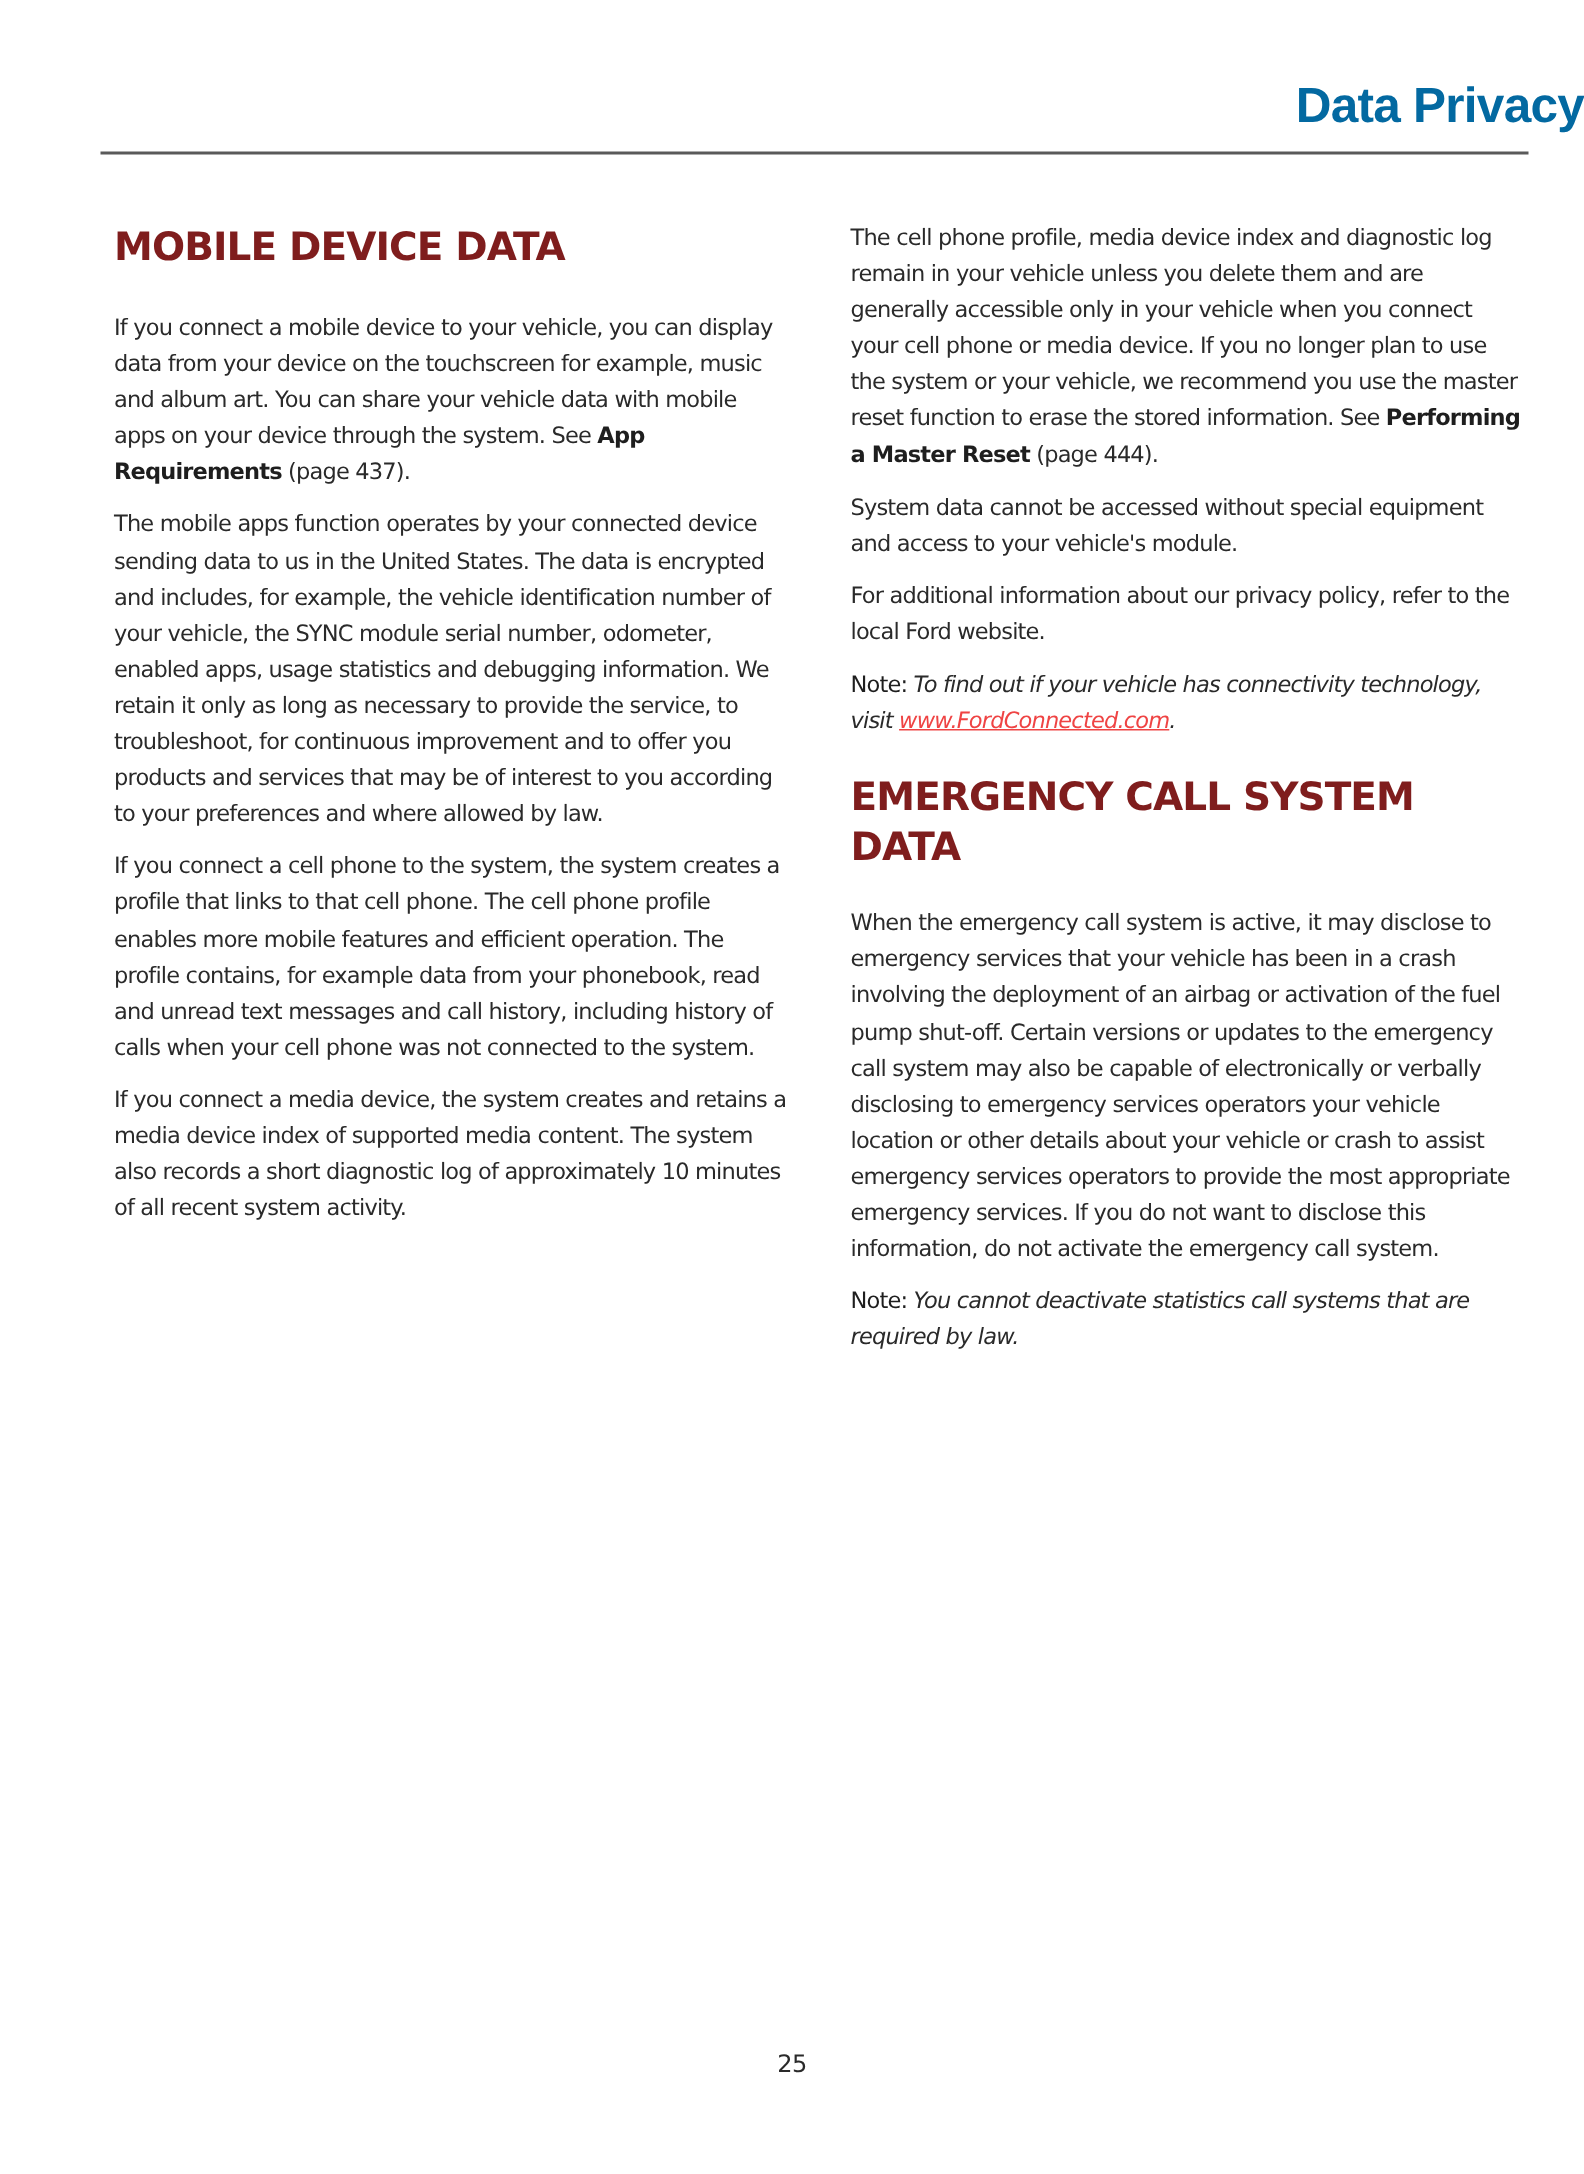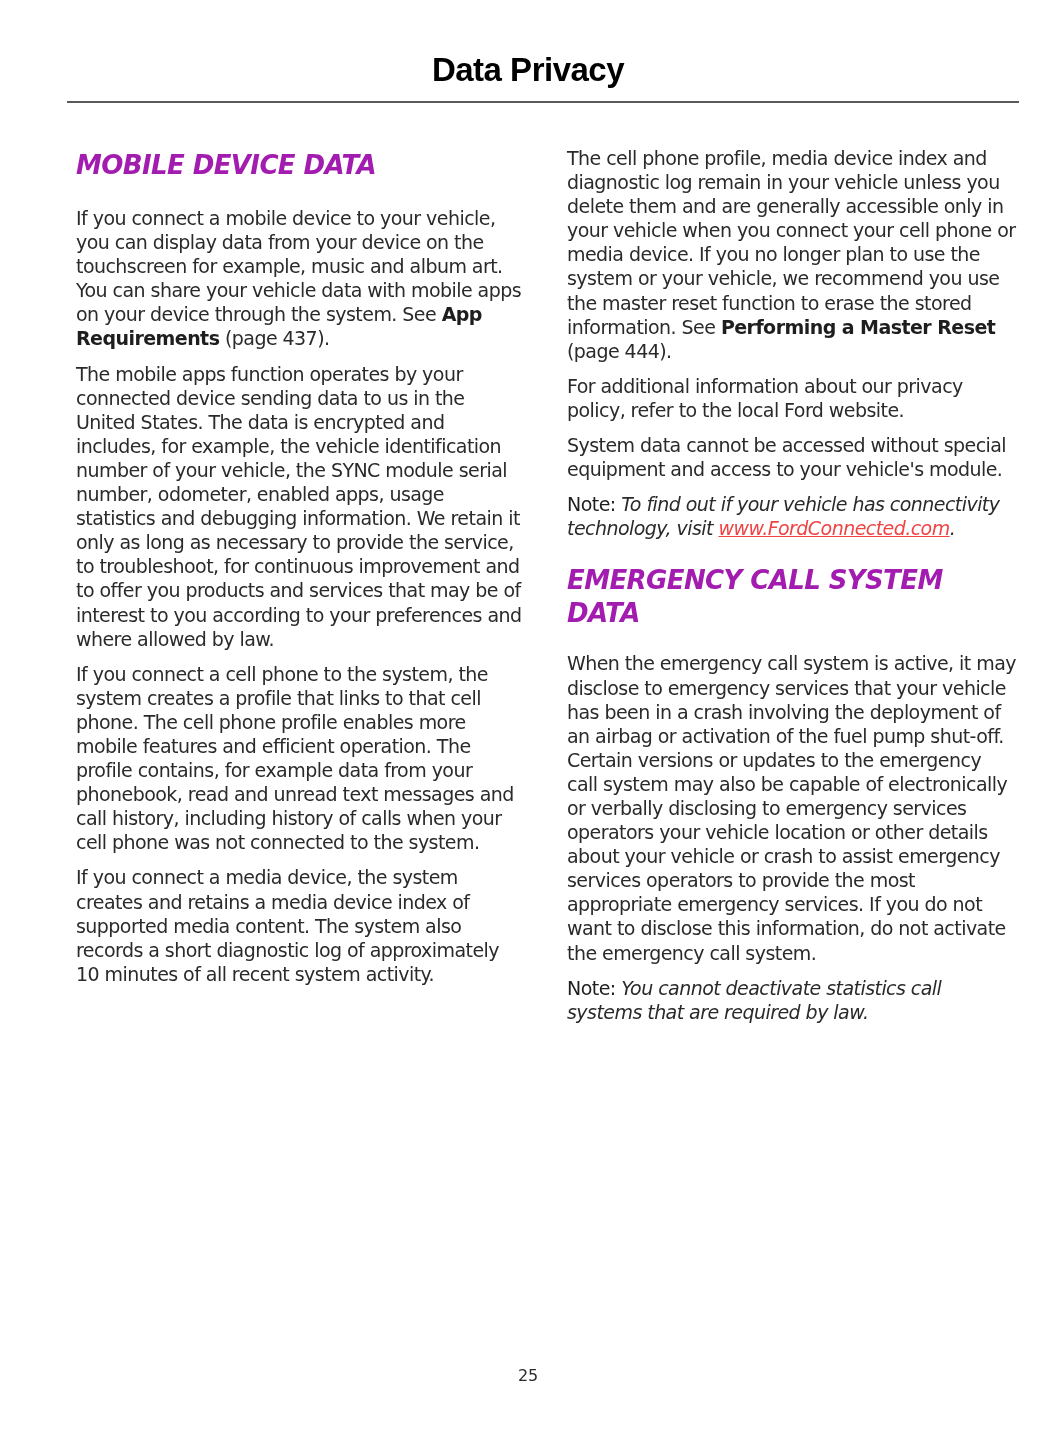--- a/index.html
+++ b/index.html
@@ -8,26 +8,26 @@
       height: 1449px;
       position: relative;
       overflow: hidden;
       color: #1e1e1e;
       font-family: "DejaVu Sans", sans-serif;
     }
     .page-title {
       position: absolute;
       left: 0; right: 0;
       top: 48px;
-      text-align: center;
+      text-align: right;
       font-family: "Liberation Sans", sans-serif;
       font-weight: bold;
       font-size: 33px;
       letter-spacing: -0.5px;
-      color: #000000;
+      color: #0369a1;
       line-height: 44px;
     }
     .title-rule {
       position: absolute;
       left: 67px;
       width: 952px;
       top: 101px;
       height: 2px;
       background: #5a5a5a;
     }
@@ -37,29 +37,28 @@
       width: 450px;
     }
     .col-left { left: 76px; }
     .col-right { left: 567px; }
     .section-heading {
       font-family: "DejaVu Sans", sans-serif;
       font-weight: bold;
       font-size: 26px;
       line-height: 33px;
       letter-spacing: -0.6px;
-      color: #a21caf;
+      color: #7f1d1d;
       margin: 0 0 23px 0;
-      font-style: italic;
     }
     .col-left .section-heading { margin-top: 3px; margin-bottom: 24px; }
     .col-right .section-heading { margin-top: 24px; margin-bottom: 21px; }
     p.body-text {
       margin: 0 0 11px 0;
-      font-size: 19px;
+      font-size: 15px;
       line-height: 24.1px;
       letter-spacing: -0.55px;
       color: #2a2a2a;
       font-weight: normal;
     }
     .xref { font-weight: bold; color: #1e1e1e; }
     .note-label { font-weight: normal; color: #1e1e1e; }
     .note-body { font-style: italic; text-align: right; }
     a.link {
       color: #ef4444;
@@ -90,23 +89,23 @@
   <p class="body-text">The mobile apps function operates by your connected device sending data to us in the United States. The data is encrypted and includes, for example, the vehicle identification number of your vehicle, the SYNC module serial number, odometer, enabled apps, usage statistics and debugging information. We retain it only as long as necessary to provide the service, to troubleshoot, for continuous improvement and to offer you products and services that may be of interest to you according to your preferences and where allowed by law.</p>
 
   <p class="body-text">If you connect a cell phone to the system, the system creates a profile that links to that cell phone. The cell phone profile enables more mobile features and efficient operation. The profile contains, for example data from your phonebook, read and unread text messages and call history, including history of calls when your cell phone was not connected to the system.</p>
 
   <p class="body-text">If you connect a media device, the system creates and retains a media device index of supported media content. The system also records a short diagnostic log of approximately 10 minutes of all recent system activity.</p>
 </div>
 
 <div class="column col-right">
   <p class="body-text"><span>The cell phone profile, media device index and diagnostic log remain in your vehicle unless you delete them and are generally accessible only in your vehicle when you connect your cell phone or media device. If you no longer plan to use the system or your vehicle, we recommend you use the master reset function to erase the stored information.  See </span><span class="xref">Performing a Master Reset</span><span> (page 444).</span></p>
 
+  <p class="body-text">System data cannot be accessed without special equipment and access to your vehicle's module.</p>
+
   <p class="body-text">For additional information about our privacy policy, refer to the local Ford website.</p>
-
-  <p class="body-text">System data cannot be accessed without special equipment and access to your vehicle's module.</p>
 
   <p class="body-text"><span class="note-label">Note:</span><span class="note-body"> To find out if your vehicle has connectivity technology, visit </span><a class="link">www.FordConnected.com</a><span class="note-body">.</span></p>
 
   <h2 class="section-heading">EMERGENCY CALL SYSTEM DATA</h2>
 
   <p class="body-text">When the emergency call system is active, it may disclose to emergency services that your vehicle has been in a crash involving the deployment of an airbag or activation of the fuel pump shut-off. Certain versions or updates to the emergency call system may also be capable of electronically or verbally disclosing to emergency services operators your vehicle location or other details about your vehicle or crash to assist emergency services operators to provide the most appropriate emergency services. If you do not want to disclose this information, do not activate the emergency call system.</p>
 
   <p class="body-text"><span class="note-label">Note:</span><span class="note-body"> You cannot deactivate statistics call systems that are required by law.</span></p>
 </div>
 

